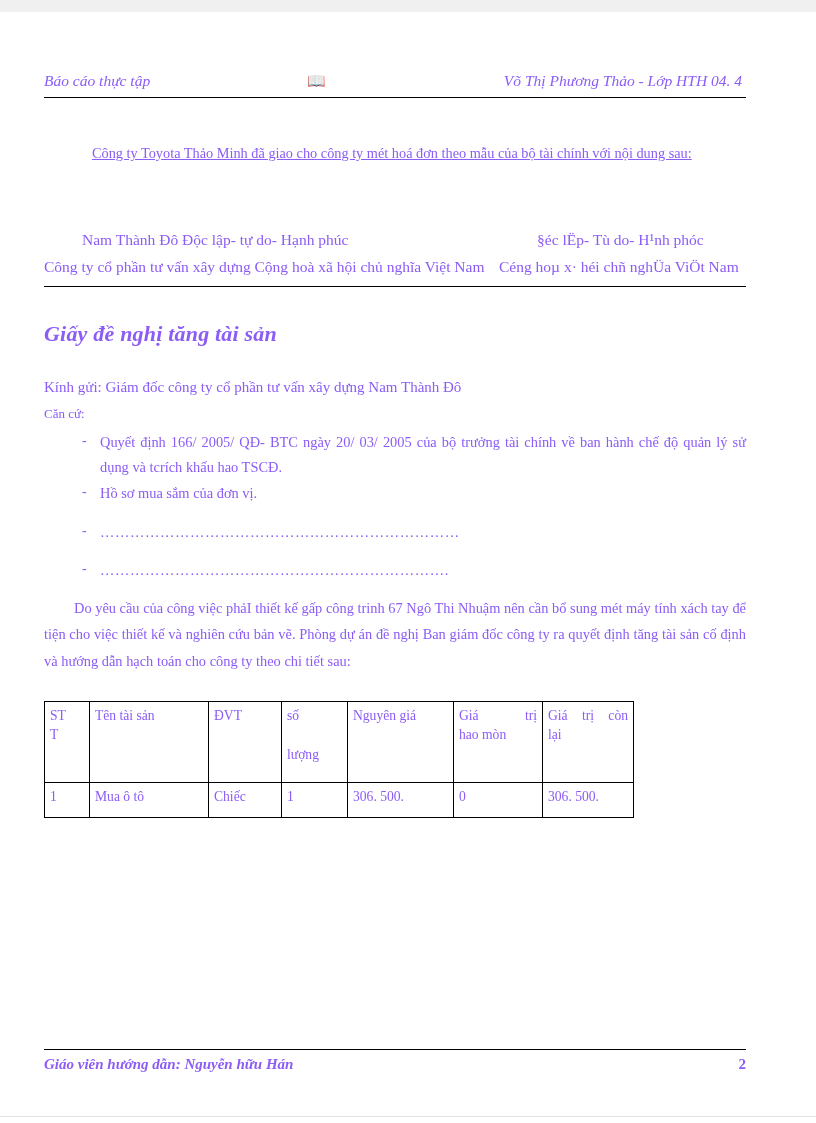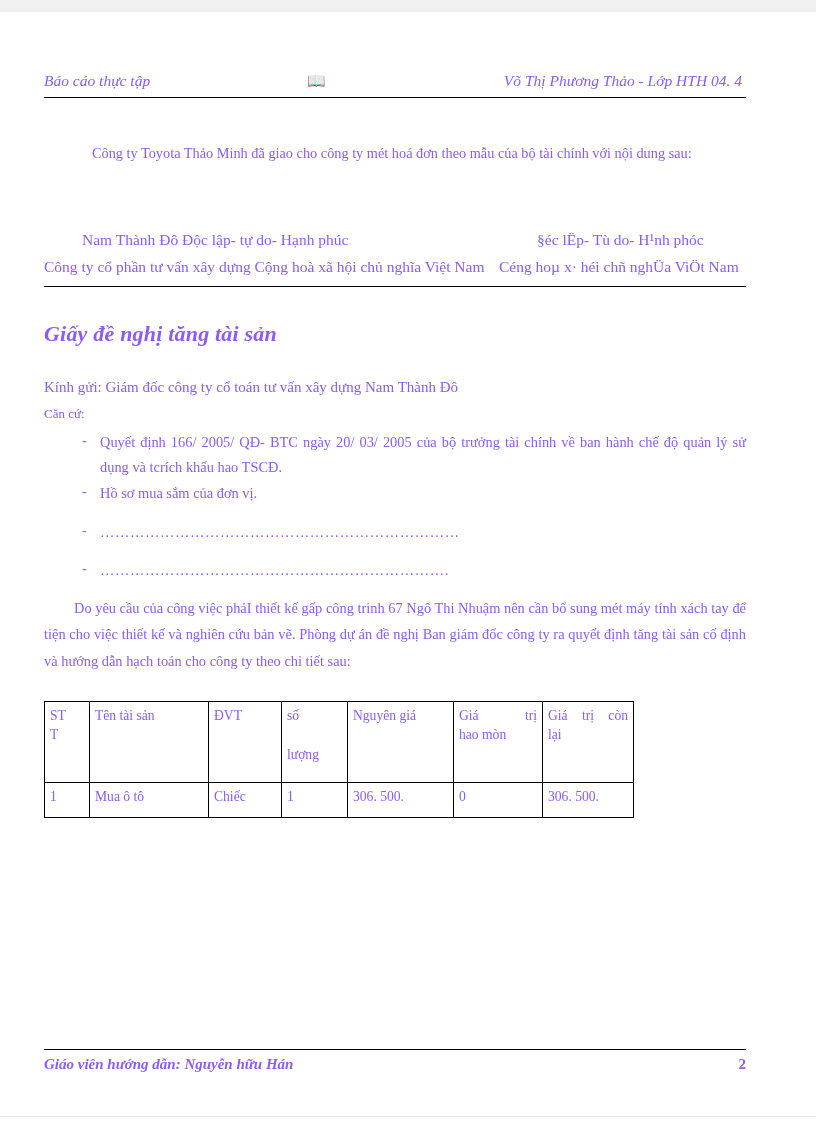--- a/index.html
+++ b/index.html
@@ -57,20 +57,21 @@
   
   .para {
     font-size: 14.5px;
     line-height: 1.55;
     text-align: justify;
   }
   .intro {
     margin-top: 44px;
     text-indent: 48px;
     font-size: 14.3px;
+    text-decoration: underline;
   }
 
   
   .orgblock {
     margin-top: 62px;
     font-size: 15.5px;
     line-height: 1.75;
   }
   .orgline {
     display: flex;
@@ -235,21 +236,21 @@
       </div>
       <div class="orgline">
         <div class="col-a">Công ty cổ phần tư vấn xây dựng Cộng hoà xã hội chủ nghĩa Việt Nam</div>
         <div class="col-b">Céng hoµ x· héi chñ nghÜa ViÖt Nam</div>
       </div>
       <div class="org-rule"></div>
     </div>
 
     <div class="title">Giấy đề nghị tăng tài sản</div>
 
-    <div class="kinhgui">Kính gửi: Giám đốc công ty cổ toán tư vấn xây dựng Nam Thành Đô</div>
+    <div class="kinhgui">Kính gửi: Giám đốc công ty cổ phần tư vấn xây dựng Nam Thành Đô</div>
     <div class="cancu">Căn cứ:</div>
 
     <ul class="bullets">
       <li><span class="bul">-</span><span>Quyết định 166/ 2005/ QĐ- BTC ngày 20/ 03/ 2005 của bộ trưởng tài chính về ban hành chế độ quản lý sử dụng và tcrích khấu hao TSCĐ.</span></li>
       <li><span class="bul">-</span><span>Hồ sơ mua sắm của đơn vị.</span></li>
       <li class="dots"><span class="bul">-</span><span>………………………………………………………………</span></li>
       <li class="dots"><span class="bul">-</span><span>…………………………………………………………….</span></li>
     </ul>
 
     <div class="body-para">Do yêu cầu của công việc phảI thiết kế gấp công trinh 67 Ngô Thi Nhuậm nên cần bổ sung mét máy tính xách tay để tiện cho việc thiết kế và nghiên cứu bản vẽ. Phòng dự án đề nghị Ban giám đốc công ty ra quyết định tăng tài sản cố định và hướng dẫn hạch toán cho công ty theo chi tiết sau:</div>

